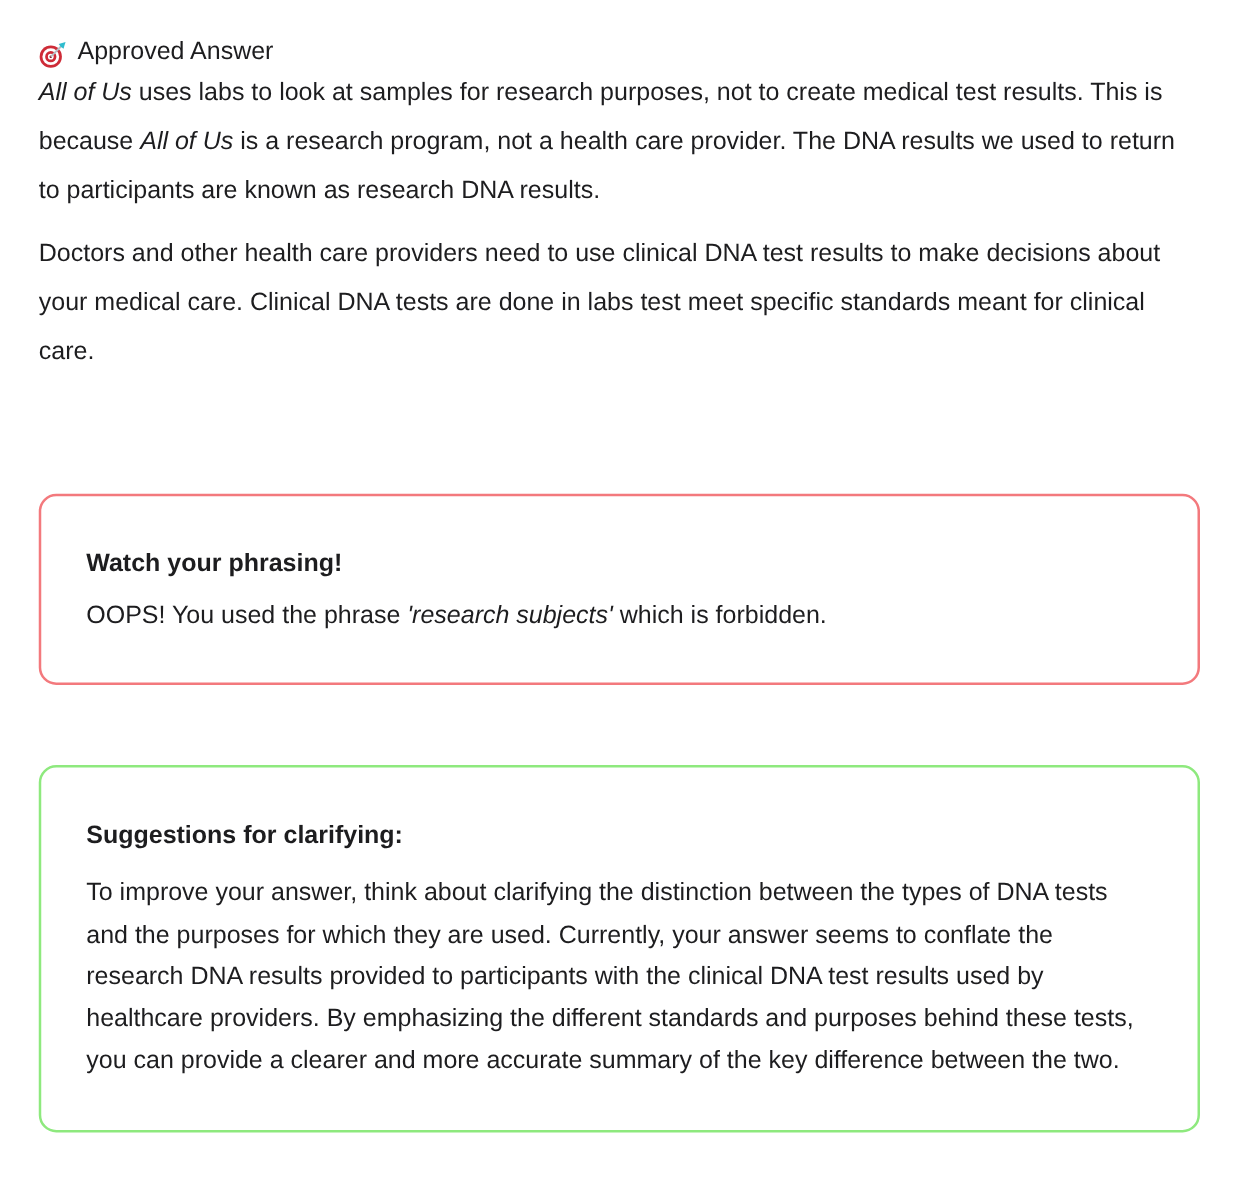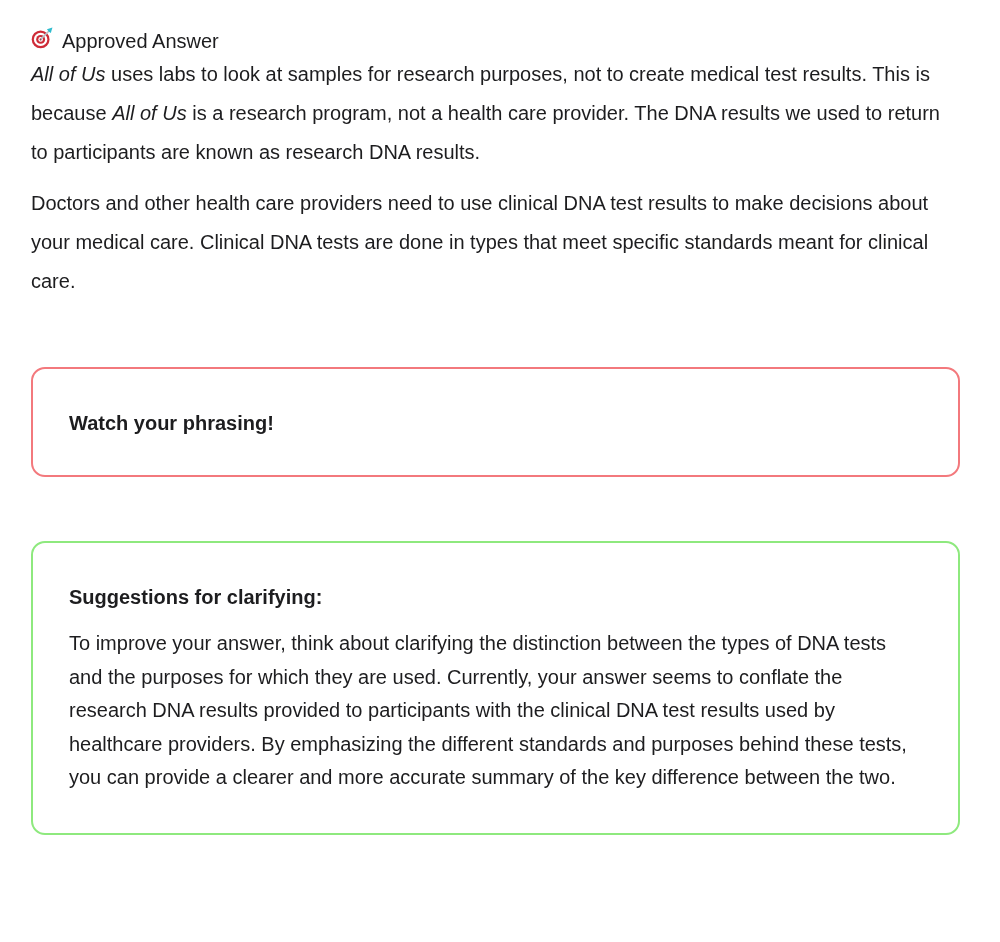--- a/index.html
+++ b/index.html
@@ -15,21 +15,21 @@
     overflow: hidden;
   }
   .page {
     box-sizing: border-box;
     width: 1000px;
     height: 942px;
     padding: 27px 40px 34px 31px;
   }
   .heading {
     display: flex;
-    align-items: flex-start;
+    align-items: flex-end;
     gap: 9px;
     font-size: 20px;
     line-height: 28px;
     font-weight: 400;
     margin: 0;
   }
   .heading .icon {
     display: inline-flex;
     width: 22px;
     height: 22px;
@@ -44,21 +44,21 @@
     margin-top: 12px;
   }
   .callout {
     box-sizing: border-box;
     border: 2.5px solid #cccccc;
     border-radius: 14px;
     padding: 40px 36px 38px 36px;
     background: #ffffff;
   }
   .callout-red {
-    margin-top: 66px;
+    margin-top: 94px;
     border-color: #f3797d;
   }
   .callout-green {
     margin-top: 64px;
     border-color: #8ee97e;
   }
   .callout-title {
     font-size: 20px;
     line-height: 28px;
     font-weight: 700;
@@ -90,24 +90,25 @@
         <circle cx="10.5" cy="13.5" r="2.5" fill="#ffffff"></circle>
         <circle cx="10.5" cy="13.5" r="1.1" fill="#7a1220"></circle>
         <path d="M11 13 L19.6 4.4" stroke="#b7bdc4" stroke-width="1.7" stroke-linecap="round"></path>
         <path d="M17.4 2.4 L23.4 0.6 L21.6 6.6 L19.2 4.8 Z" fill="#2fbcce"></path>
       </svg>
     </span>
     <span>Approved Answer</span>
   </h2>
 
   <p class="body-par"><em>All of Us</em> uses labs to look at samples for research purposes, not to create medical test results. This is because <em>All of Us</em> is a research program, not a health care provider. The DNA results we used to return to participants are known as research DNA results.</p>
-  <p class="body-par">Doctors and other health care providers need to use clinical DNA test results to make decisions about your medical care. Clinical DNA tests are done in types that meet specific standards meant for clinical care.</p>
+  <p class="body-par">Doctors and other health care providers need to use clinical DNA test results to make decisions about your medical care. Clinical DNA tests are done in labs test meet specific standards meant for clinical care.</p>
 
   <div class="callout callout-red" style="border-color: rgb(243, 121, 125);">
     <p class="callout-title">Watch your phrasing!</p>
+    <p class="callout-message">OOPS! You used the phrase <em>'research subjects'</em> which is forbidden.</p>
   </div>
 
   <div class="callout callout-green" style="border-color: rgb(142, 233, 126);">
     <p class="callout-title">Suggestions for clarifying:</p>
     <p class="callout-body">To improve your answer, think about clarifying the distinction between the types of DNA tests and the purposes for which they are used. Currently, your answer seems to conflate the research DNA results provided to participants with the clinical DNA test results used by healthcare providers. By emphasizing the different standards and purposes behind these tests, you can provide a clearer and more accurate summary of the key difference between the two.</p>
   </div>
 
 </div>
 
 </body></html>

